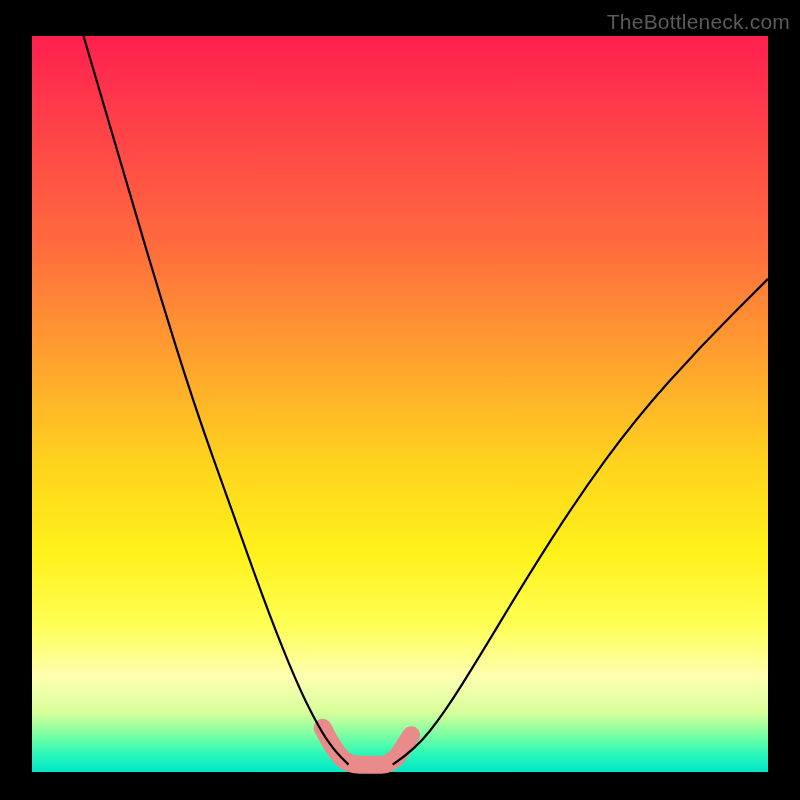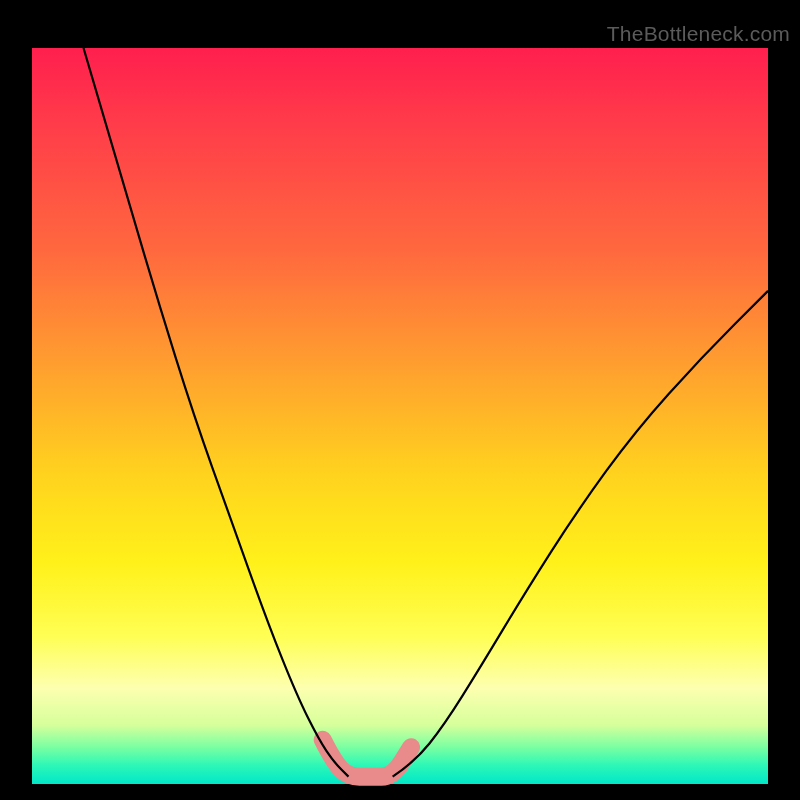--- a/index.html
+++ b/index.html
@@ -6,21 +6,21 @@
     margin: 0;
     padding: 0;
     width: 800px;
     height: 800px;
     background: #000;
     overflow: hidden;
     font-family: Arial, Helvetica, sans-serif;
   }
   .frame {
     position: absolute;
-    top: 16px;
+    top: 4px;
     left: 0;
     width: 800px;
     height: 604px;
     background: #000;
   }
   .plot {
     position: absolute;
     top: 32px;
     left: 32px;
     width: 736px;

